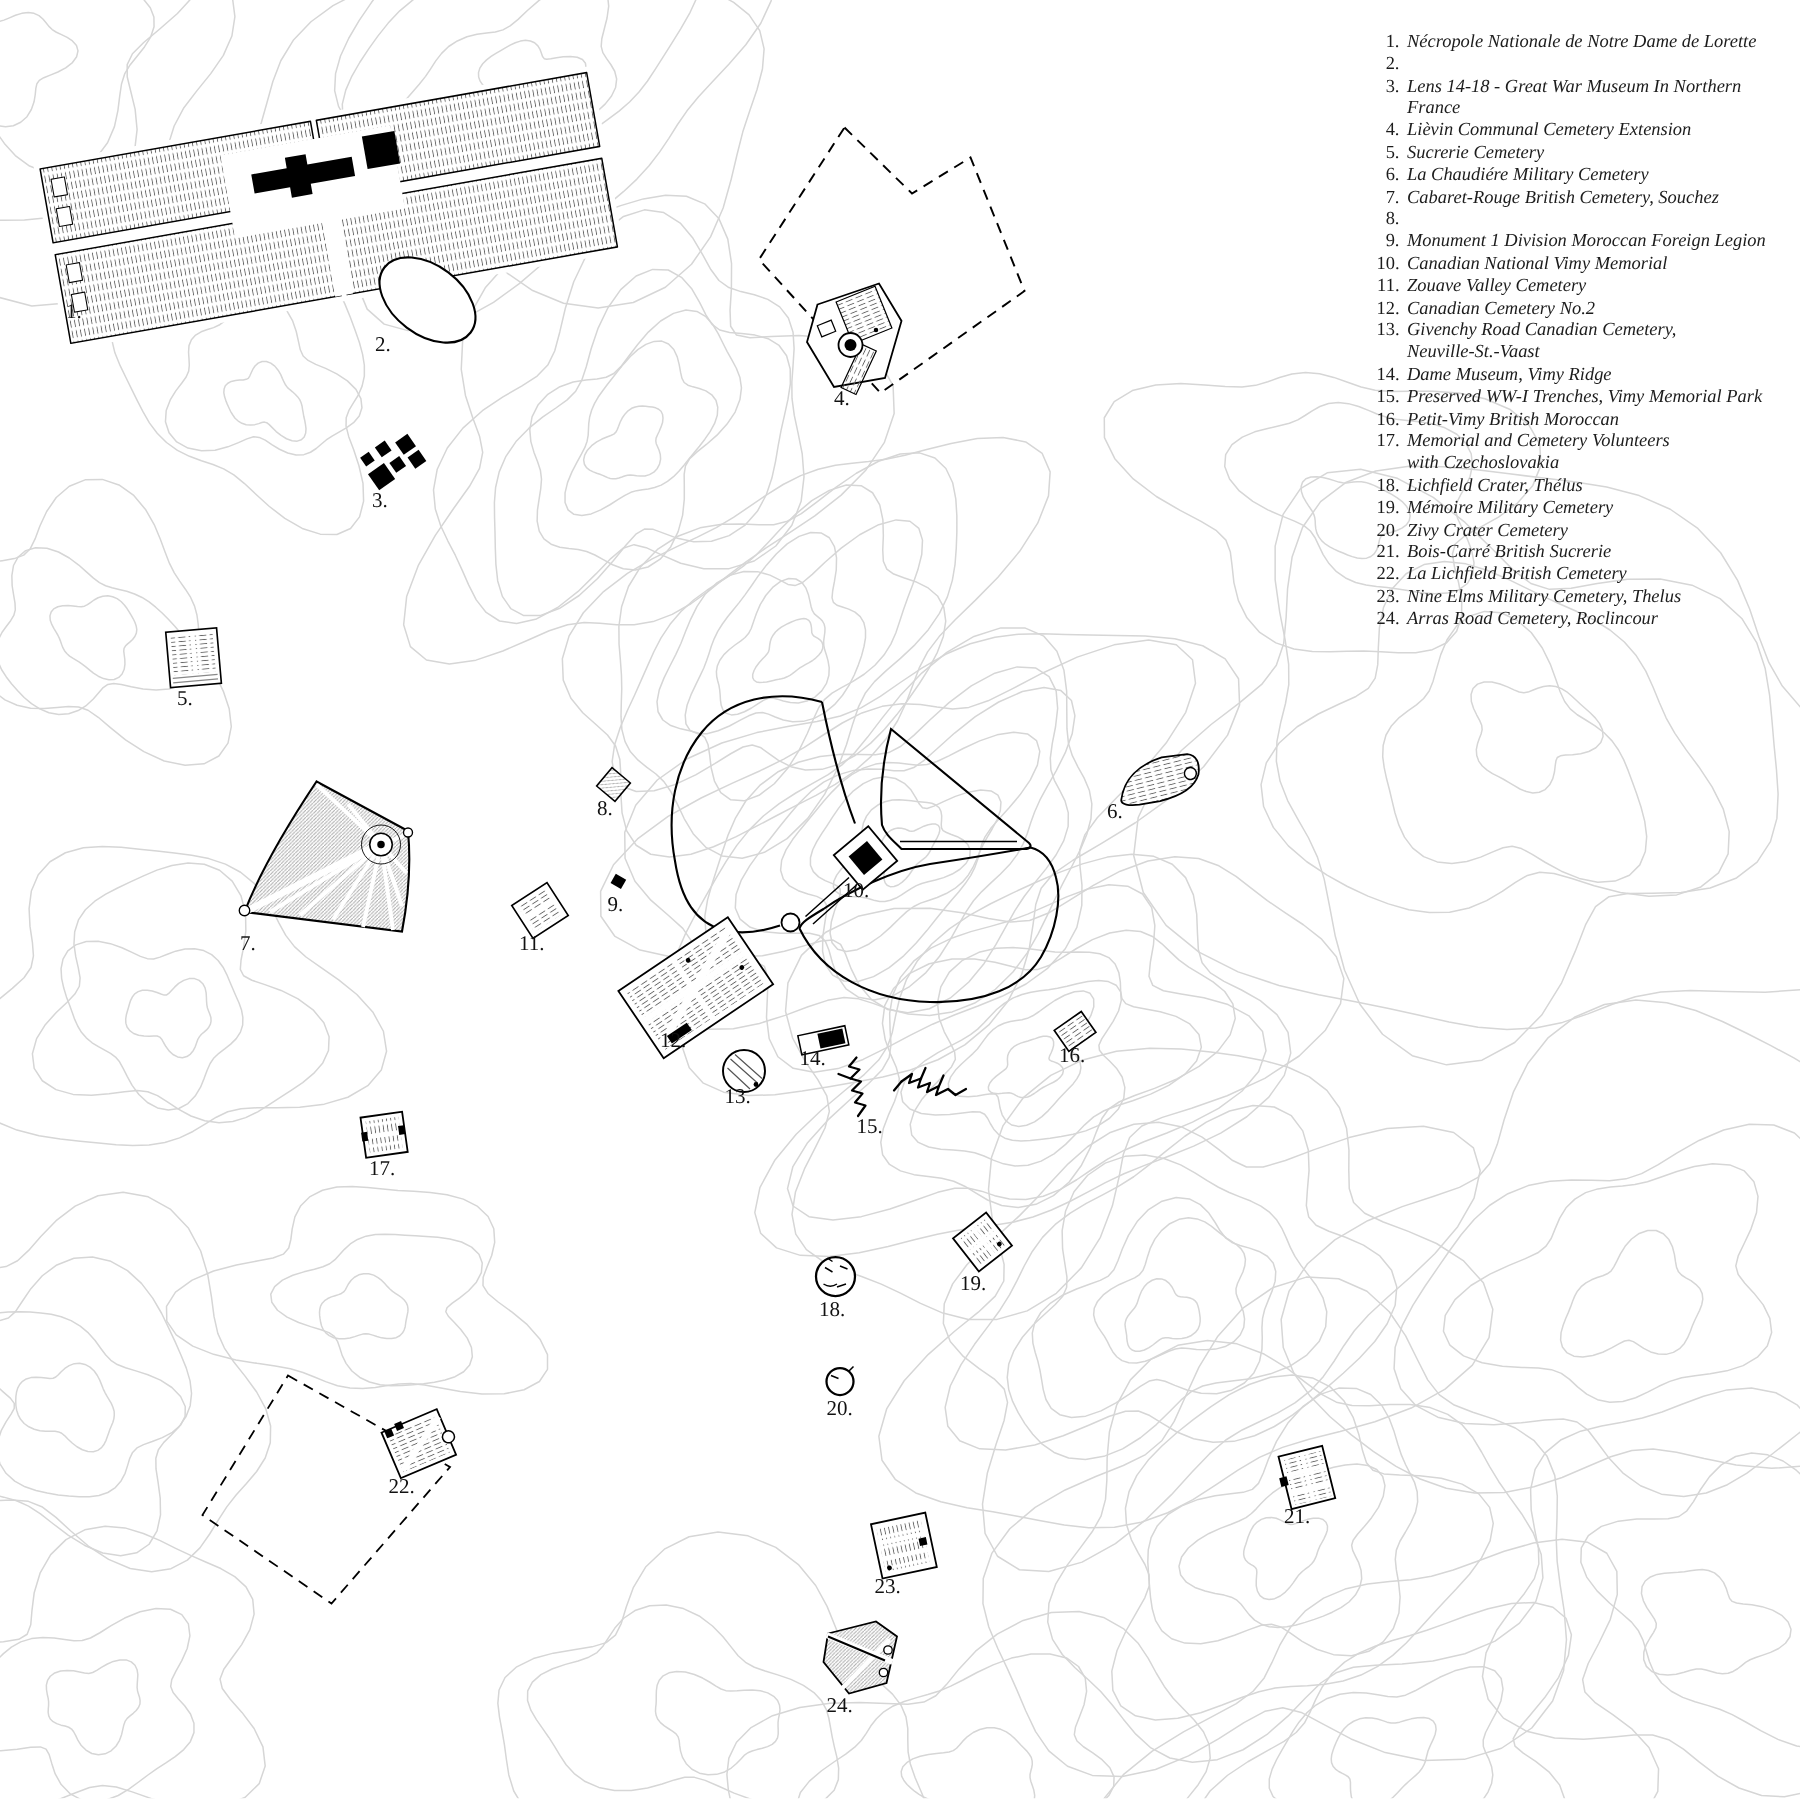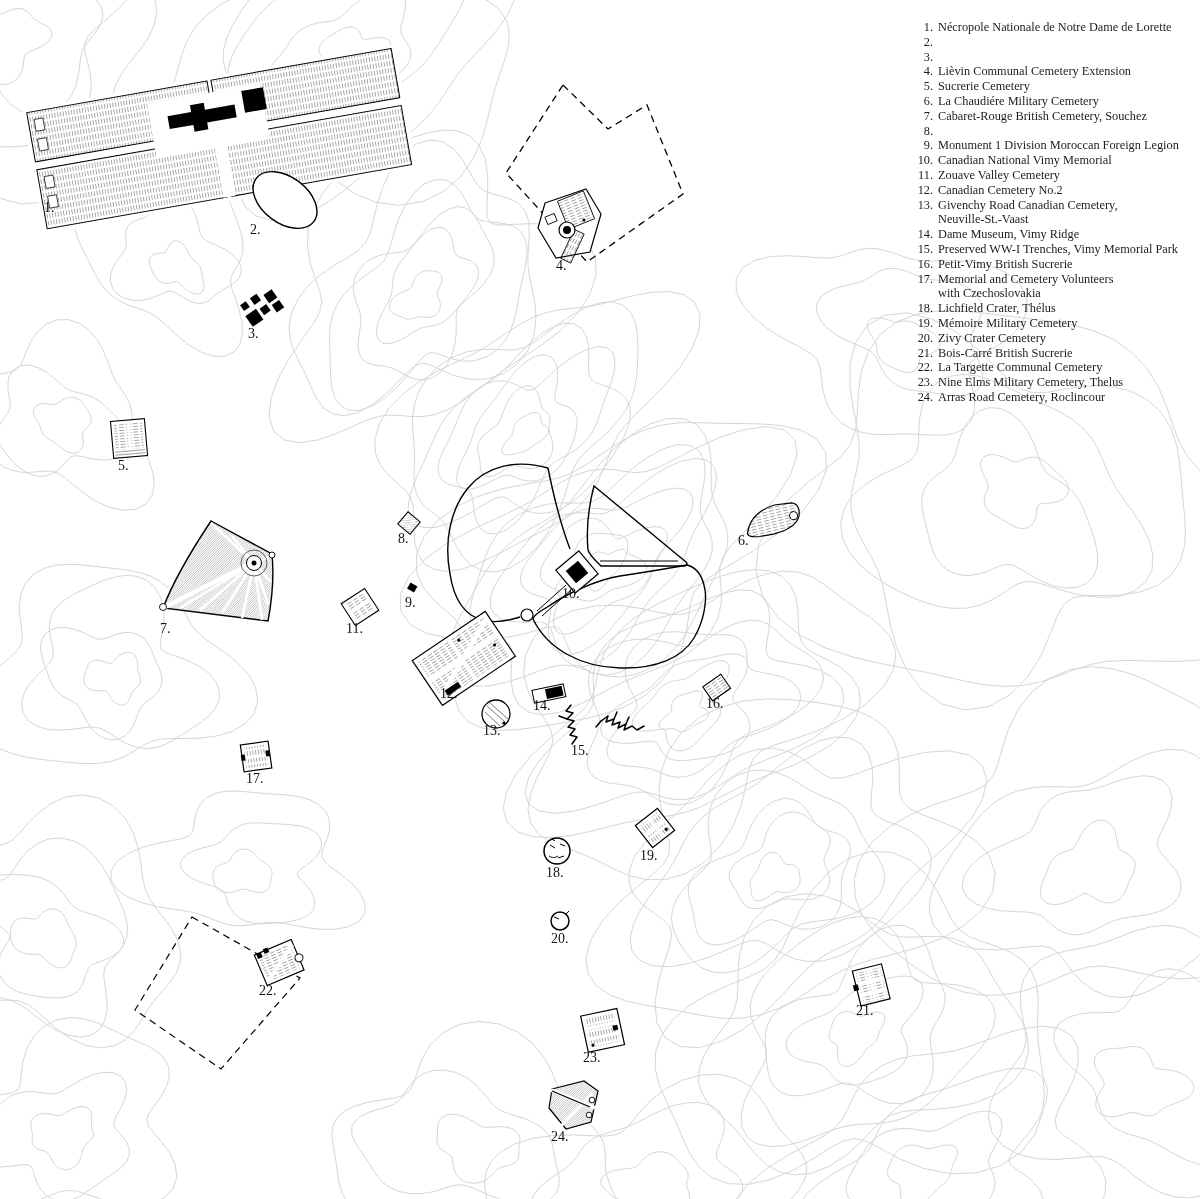--- a/index.html
+++ b/index.html
@@ -3,21 +3,21 @@
 <meta charset="utf-8">
 <style>
   html,body{margin:0;padding:0;background:#fff;}
   #stage{position:relative;width:1200px;height:1199px;background:#fff;overflow:hidden;
          font-family:"Liberation Serif","DejaVu Serif",serif;}
   #map{position:absolute;left:0;top:0;}
   #legend{position:absolute;left:903px;top:20px;width:287px;color:#1c1c1c;
           font-size:12.3px;line-height:14.8px;}
   .lg-row{display:flex;align-items:flex-start;}
   .lg-num{width:30px;text-align:right;flex:0 0 30px;}
-  .lg-txt{margin-left:5px;white-space:pre-line;}
+  .lg-txt{margin-left:5px;white-space:pre-line;font-style:italic;}
   text.site-label{font-family:"Liberation Serif","DejaVu Serif",serif;font-size:14px;fill:#111;}
 </style>
 </head>
 <body>
 
 <div id="stage">
 
 <svg id="map" width="1200" height="1199" viewBox="0 0 1200 1199">
   <defs>
     <pattern id="pv" width="2.8" height="7" patternUnits="userSpaceOnUse">
@@ -372,20 +372,22 @@
 <div id="legend">
       <div class="lg-row">
         <span class="lg-num">1.</span>
         <span class="lg-txt">Nécropole Nationale de Notre Dame de Lorette</span>
       </div>
       <div class="lg-row">
         <span class="lg-num">2.</span>
       </div>
       <div class="lg-row">
         <span class="lg-num">3.</span>
+        <span class="lg-txt">Lens 14-18 - Great War Museum In Northern
+France</span>
       </div>
       <div class="lg-row">
         <span class="lg-num">4.</span>
         <span class="lg-txt">Lièvin Communal Cemetery Extension</span>
       </div>
       <div class="lg-row">
         <span class="lg-num">5.</span>
         <span class="lg-txt">Sucrerie Cemetery</span>
       </div>
       <div class="lg-row">
@@ -423,21 +425,21 @@
       <div class="lg-row">
         <span class="lg-num">14.</span>
         <span class="lg-txt">Dame Museum, Vimy Ridge</span>
       </div>
       <div class="lg-row">
         <span class="lg-num">15.</span>
         <span class="lg-txt">Preserved WW-I Trenches, Vimy Memorial Park</span>
       </div>
       <div class="lg-row">
         <span class="lg-num">16.</span>
-        <span class="lg-txt">Petit-Vimy British Sucrerie</span>
+        <span class="lg-txt">Petit-Vimy British Moroccan</span>
       </div>
       <div class="lg-row">
         <span class="lg-num">17.</span>
         <span class="lg-txt">Memorial and Cemetery Volunteers
 with Czechoslovakia</span>
       </div>
       <div class="lg-row">
         <span class="lg-num">18.</span>
         <span class="lg-txt">Lichfield Crater, Thélus</span>
       </div>
@@ -448,21 +450,21 @@
       <div class="lg-row">
         <span class="lg-num">20.</span>
         <span class="lg-txt">Zivy Crater Cemetery</span>
       </div>
       <div class="lg-row">
         <span class="lg-num">21.</span>
         <span class="lg-txt">Bois-Carré British Sucrerie</span>
       </div>
       <div class="lg-row">
         <span class="lg-num">22.</span>
-        <span class="lg-txt">La Targette Communal Cemetery</span>
+        <span class="lg-txt">La Lichfield British Cemetery</span>
       </div>
       <div class="lg-row">
         <span class="lg-num">23.</span>
         <span class="lg-txt">Nine Elms Military Cemetery, Thelus</span>
       </div>
       <div class="lg-row">
         <span class="lg-num">24.</span>
         <span class="lg-txt">Arras Road Cemetery, Roclincour</span>
       </div>
     </div>

